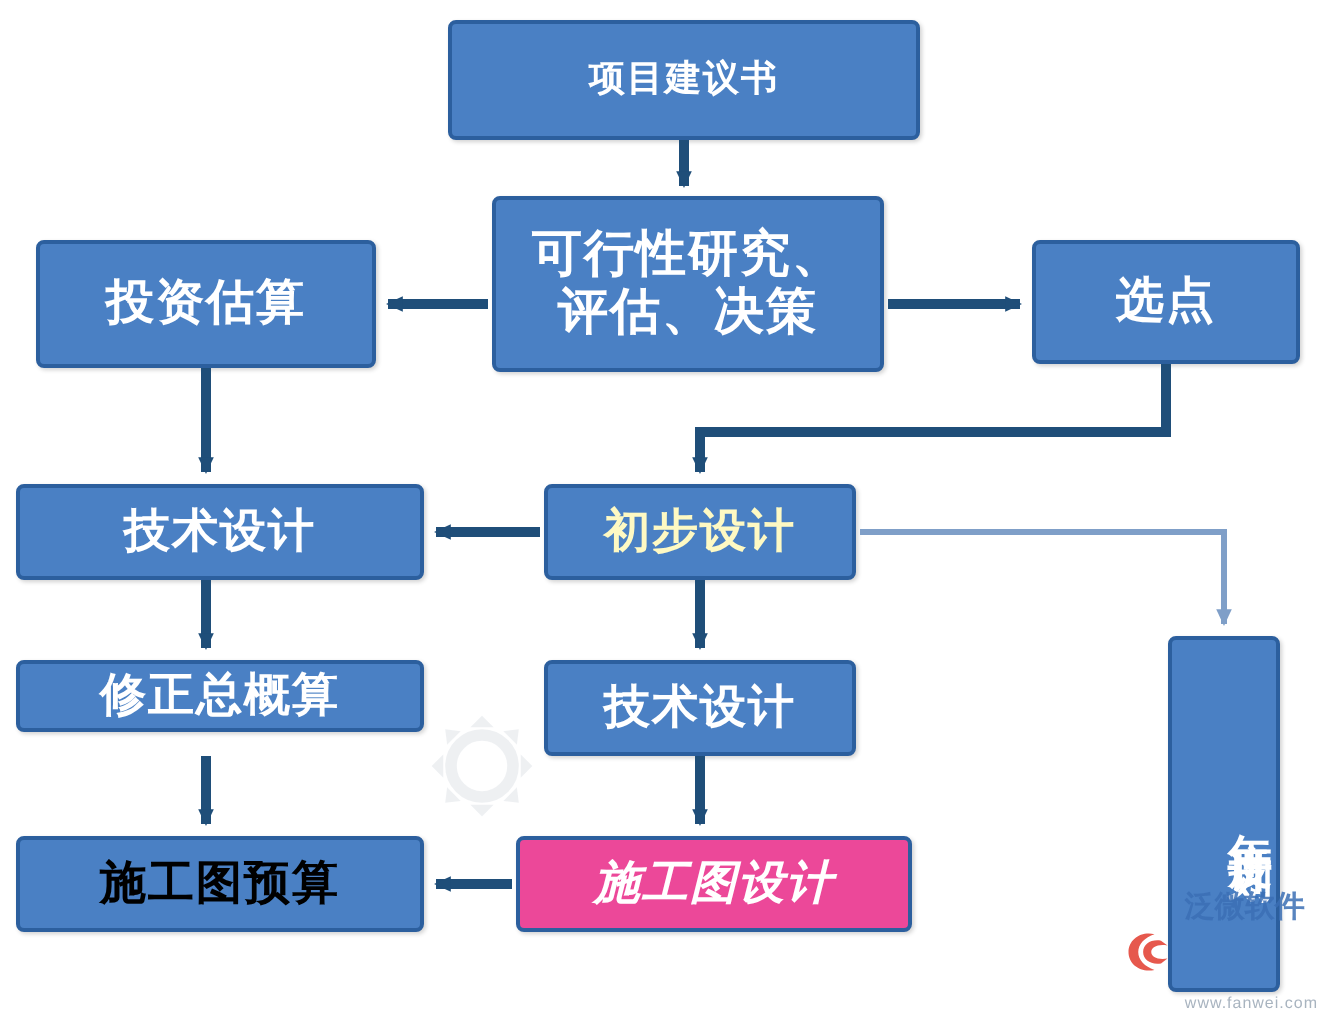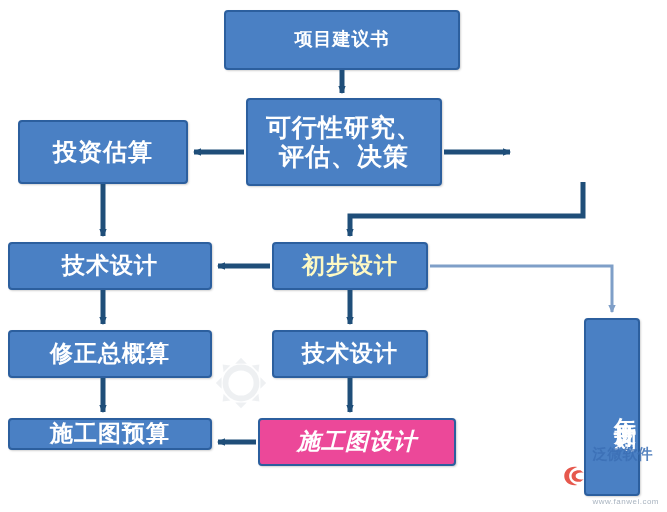--- a/index.html
+++ b/index.html
@@ -99,33 +99,36 @@
 
   <div class="node" style="left: 224px; top: 10px; width: 236px; height: 60px; font-size: 18px; background: rgb(74, 128, 196); border-color: rgb(44, 95, 158); color: rgb(255, 255, 255);">
       <span>项目建议书</span>
     </div>
     <div class="node" style="left: 246px; top: 98px; width: 196px; height: 88px; font-size: 25px; background: rgb(74, 128, 196); border-color: rgb(44, 95, 158); color: rgb(255, 255, 255);">
       <span>可行性研究、<br>评估、决策</span>
     </div>
     <div class="node" style="left: 18px; top: 120px; width: 170px; height: 64px; font-size: 24px; background: rgb(74, 128, 196); border-color: rgb(44, 95, 158); color: rgb(255, 255, 255);">
       <span>投资估算</span>
     </div>
+    <div class="node" style="left: 516px; top: 120px; width: 134px; height: 62px; font-size: 24px; background: rgb(74, 128, 196); border-color: rgb(44, 95, 158); color: rgb(255, 255, 255);">
+      <span>选点</span>
+    </div>
     <div class="node" style="left: 8px; top: 242px; width: 204px; height: 48px; font-size: 23px; background: rgb(74, 128, 196); border-color: rgb(44, 95, 158); color: rgb(255, 255, 255);">
       <span>技术设计</span>
     </div>
     <div class="node" style="left: 272px; top: 242px; width: 156px; height: 48px; font-size: 23px; background: rgb(74, 128, 196); border-color: rgb(44, 95, 158); color: #fef9c3;">
       <span>初步设计</span>
     </div>
-    <div class="node" style="left: 8px; top: 330px; width: 204px; height: 48px; font-size: 23px; background: rgb(74, 128, 196); border-color: rgb(44, 95, 158); color: rgb(255, 255, 255);">
+    <div class="node" style="left: 8px; top: 330px; width: 204px; height: 36px; font-size: 23px; background: rgb(74, 128, 196); border-color: rgb(44, 95, 158); color: rgb(255, 255, 255);">
       <span>修正总概算</span>
     </div>
     <div class="node" style="left: 272px; top: 330px; width: 156px; height: 48px; font-size: 23px; background: rgb(74, 128, 196); border-color: rgb(44, 95, 158); color: rgb(255, 255, 255);">
       <span>技术设计</span>
     </div>
-    <div class="node" style="left: 8px; top: 418px; width: 204px; height: 32px; font-size: 23px; background: rgb(74, 128, 196); border-color: rgb(44, 95, 158); color: #ffffff;">
+    <div class="node" style="left: 8px; top: 418px; width: 204px; height: 48px; font-size: 23px; background: rgb(74, 128, 196); border-color: rgb(44, 95, 158); color: #000000;">
       <span>施工图预算</span>
     </div>
     <div class="node" style="left: 258px; top: 418px; width: 198px; height: 48px; font-size: 23px; background: #ec4899; border-color: rgb(44, 95, 158); color: rgb(255, 255, 255); font-style: italic;">
       <span>施工图设计</span>
     </div>
     <div class="node vertical" style="left: 584px; top: 318px; width: 56px; height: 178px; font-size: 22px; background: rgb(74, 128, 196); border-color: rgb(44, 95, 158); color: rgb(255, 255, 255);">
       <span>年度计划</span>
     </div>
     <svg class="arrows" viewBox="0 0 667 512">
     <defs>

